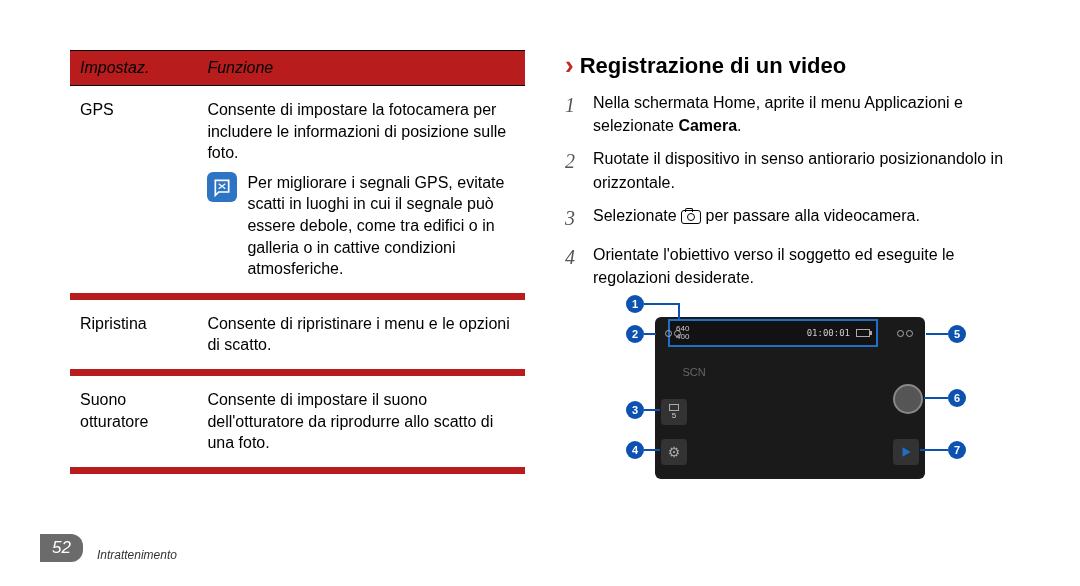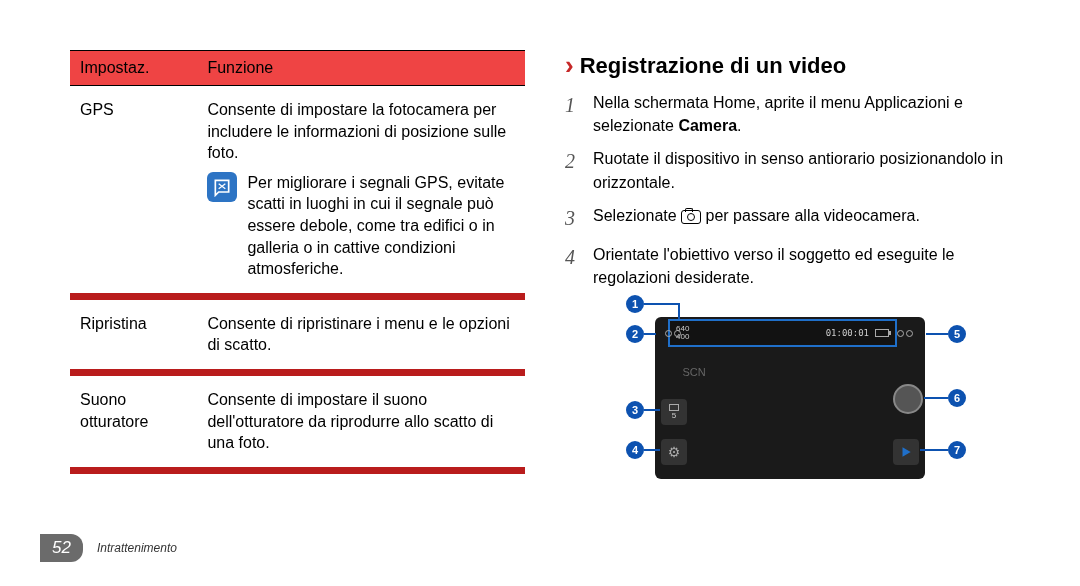--- a/index.html
+++ b/index.html
@@ -1,40 +1,40 @@
 <!DOCTYPE html>
 <html><head>
 <meta charset="utf-8">
 <style>
   * { margin: 0; padding: 0; box-sizing: border-box; }
   body { background: #fff; width: 1080px; height: 586px; font-family: Arial, Helvetica, sans-serif; color: #000; position: relative; }
   .page { display: flex; padding: 50px 60px 20px 70px; gap: 40px; }
   .col-left { width: 460px; }
   .col-right { width: 460px; }
   table { border-collapse: collapse; width: 100%; font-size: 16px; }
-  th { background: #ef4444; text-align: left; font-weight: normal; padding: 8px 10px; border-top: 1px solid #000; border-bottom: 1px solid #000; }
+  th { background: #b91c1c; text-align: left; font-weight: normal; padding: 8px 10px; border-top: 1px solid #000; border-bottom: 1px solid #000; font-style: italic; }
   td { padding: 13px 10px; vertical-align: top; border-bottom: 7px solid #b91c1c; line-height: 1.35; }
   td:first-child, th:first-child { width: 28%; }
   .note-box { display: flex; gap: 10px; margin-top: 8px; }
   .note-icon { width: 30px; height: 30px; border-radius: 6px; background: #2d74c4; display: flex; align-items: center; justify-content: center; flex: 0 0 30px; }
   .note-icon svg { width: 20px; height: 20px; fill: #fff; }
   .section-heading { display: flex; align-items: center; gap: 6px; margin-bottom: 10px; }
   .chev { color: #c62828; font-size: 26px; font-weight: bold; }
   .sec-title { font-size: 22px; font-weight: bold; }
   .steps { font-size: 16px; line-height: 1.45; }
   .step { display: flex; gap: 10px; margin-bottom: 10px; }
   .step-num { font-family: Georgia, serif; font-style: italic; font-size: 20px; color: #555; width: 18px; flex: 0 0 18px; }
   .step-text { flex: 1; }
   .bold { font-weight: bold; }
   .cam-icon { display: inline-flex; width: 20px; height: 14px; border: 1.5px solid #000; border-radius: 3px; vertical-align: middle; align-items: center; justify-content: center; position: relative; }
   .cam-icon::before { content: ""; position: absolute; top: -3px; left: 3px; width: 6px; height: 3px; border: 1.5px solid #000; border-bottom: none; border-radius: 2px 2px 0 0; }
   .cam-icon::after { content: ""; width: 6px; height: 6px; border: 1.5px solid #000; border-radius: 50%; }
   .diagram { position: relative; width: 350px; height: 190px; margin-left: 55px; margin-top: 6px; }
   .screen { position: absolute; left: 35px; top: 18px; width: 270px; height: 162px; background: #1a1a1a; border-radius: 6px; }
-  .topbar { position: absolute; left: 48px; top: 20px; width: 229px; height: 28px; border: 2px solid #1f6fc9; background: rgba(0,0,0,0.3); display: flex; align-items: center; justify-content: space-between; padding: 0 6px; }
+  .topbar { position: absolute; left: 48px; top: 20px; width: 210px; height: 28px; border: 2px solid #1f6fc9; background: rgba(0,0,0,0.3); display: flex; align-items: center; justify-content: space-between; padding: 0 6px; }
   .topbar-left, .topbar-right { color: #ccc; font-size: 8px; line-height: 1; }
   .side-icon { position: absolute; width: 26px; height: 26px; background: #333; border-radius: 4px; display: flex; align-items: center; justify-content: center; color: #ccc; font-size: 12px; }
   .si-l1 { left: 43px; top: 24px; width: 20px; height: 20px; background: transparent; }
   .si-l2 { left: 41px; top: 60px; color: #666; background: transparent; font-size: 11px; margin-left: 20px; }
   .si-l3 { left: 41px; top: 100px; }
   .si-l4 { left: 41px; top: 140px; }
   .si-r1 { left: 275px; top: 24px; width: 20px; height: 20px; background: transparent; }
   .si-r2 { left: 273px; top: 85px; width: 30px; height: 30px; border-radius: 50%; background: #555; border: 2px solid #888; }
   .si-r3 { left: 273px; top: 140px; }
   .si-r3 svg { width: 14px; height: 14px; fill: #1f6fc9; }
@@ -50,21 +50,21 @@
   .c3 { left: 6px; top: 102px; }
   .l3 { left: 24px; top: 110px; width: 16px; height: 2px; }
   .c4 { left: 6px; top: 142px; }
   .l4 { left: 24px; top: 150px; width: 16px; height: 2px; }
   .c5 { left: 328px; top: 26px; }
   .l5 { left: 306px; top: 34px; width: 22px; height: 2px; }
   .c6 { left: 328px; top: 90px; }
   .l6 { left: 304px; top: 98px; width: 24px; height: 2px; }
   .c7 { left: 328px; top: 142px; }
   .l7 { left: 300px; top: 150px; width: 28px; height: 2px; }
-  .footer { position: absolute; bottom: 24px; left: 40px; display: flex; align-items: center; gap: 14px; }
+  .footer { position: absolute; bottom: 24px; left: 40px; display: flex; align-items: flex-end; gap: 14px; }
   .page-num { background: #6b6b6b; color: #fff; font-style: italic; font-size: 17px; padding: 4px 12px; border-radius: 0 12px 12px 0; }
   .footer-label { font-style: italic; color: #333; font-size: 12px; }
   .badge5 { display:flex; flex-direction:column; align-items:center; gap:1px;}
   .badge5 .sq { width:10px; height:7px; border:1px solid #aaa; }
   .badge5 .num { color:#ccc; font-size:8px; line-height:1;}
   .gear::before { content:"⚙"; color:#aaa; font-size:14px;}
   .switch-ic { display:flex; gap:2px;}
   .switch-ic .a, .switch-ic .b { width:7px; height:7px; border:1px solid #aaa; border-radius:50%;}
   .batt { width:14px; height:8px; border:1px solid #aaa; position:relative;}
   .batt::after { content:""; position:absolute; right:-3px; top:1px; width:2px; height:4px; background:#aaa;}

